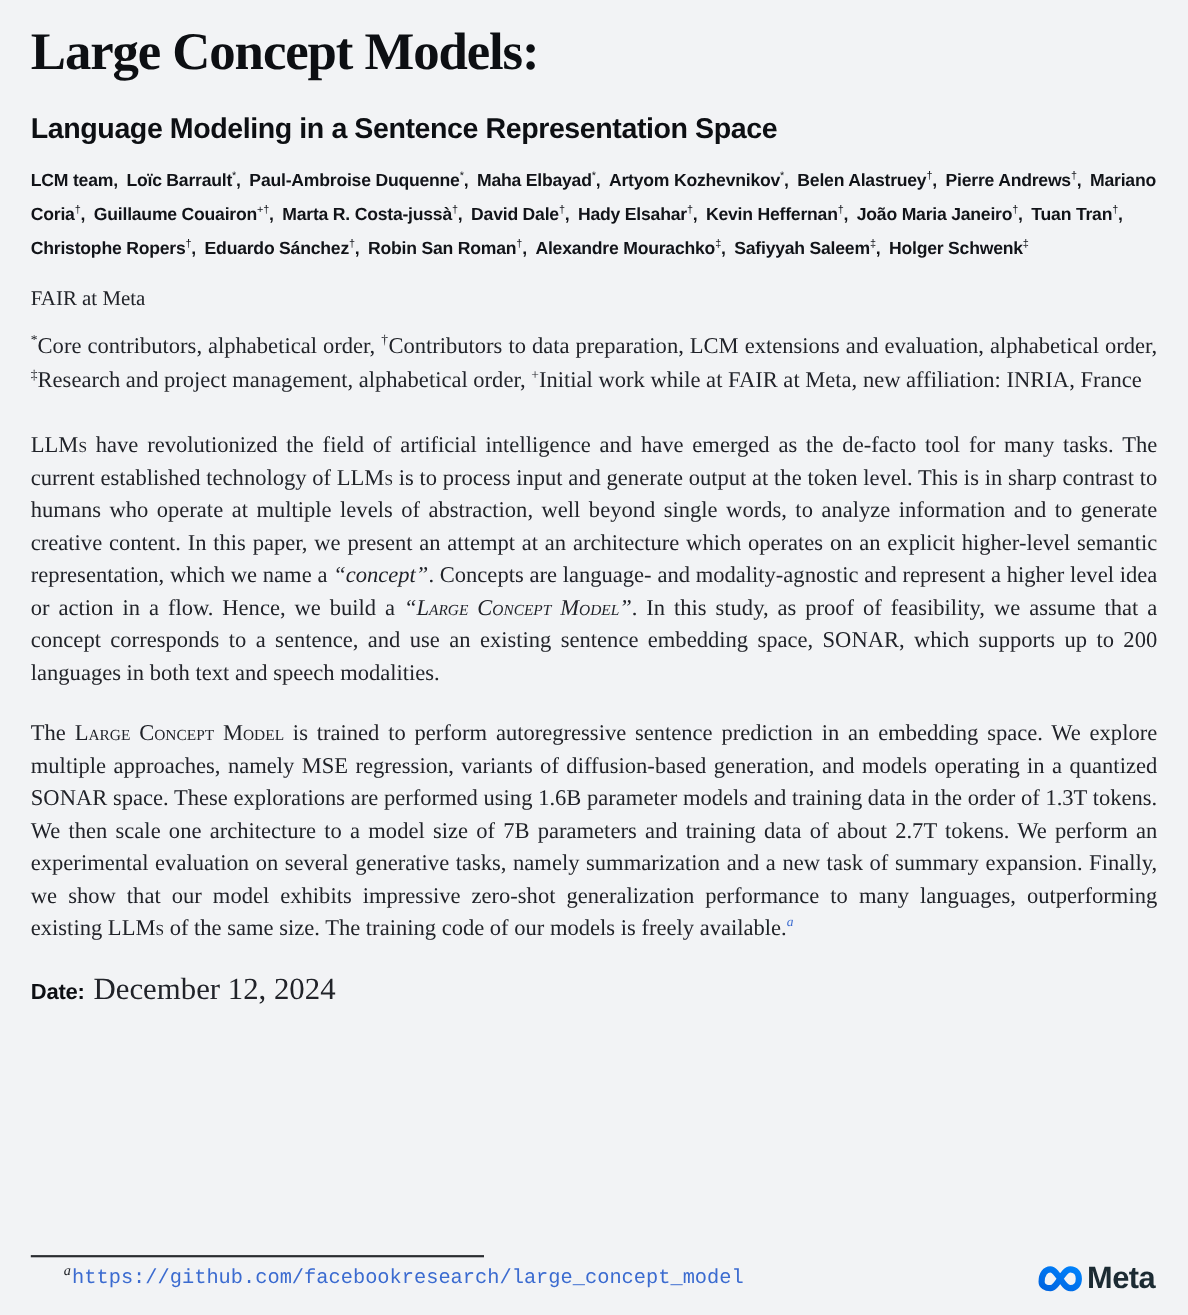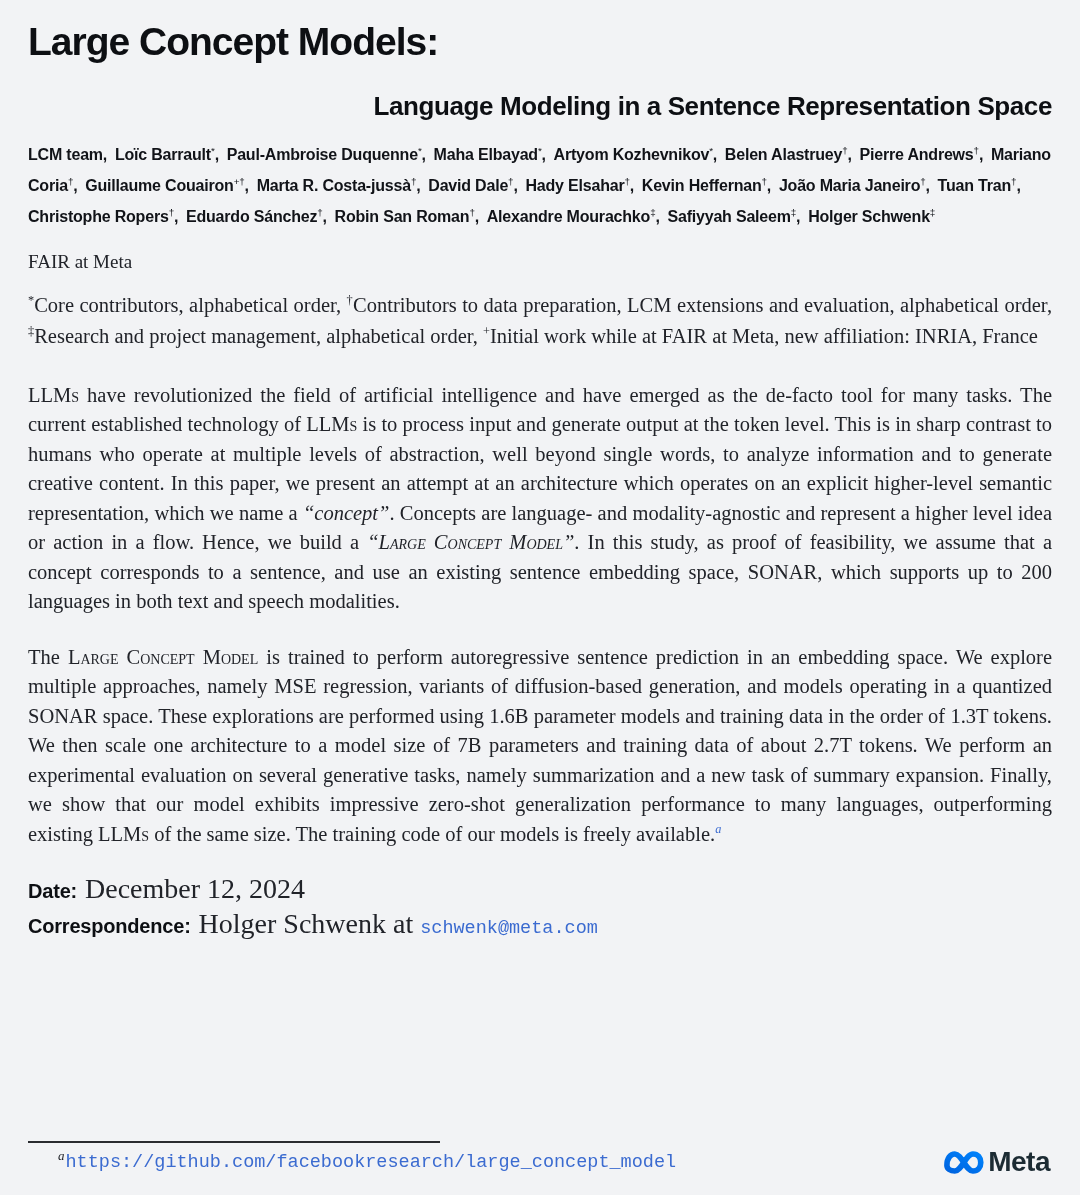--- a/index.html
+++ b/index.html
@@ -8,36 +8,35 @@
     position: relative;
     width: 1080px;
     height: 1195px;
     background: #f2f3f5;
     padding: 16px 28px 0 28px;
     overflow: hidden;
     color: #14161a;
   }
   
   .title {
-    font-family: Liberation Sans, sans-serif;
+    font-family: Liberation Serif, serif;
     font-weight: 700;
-    font-size: 39px;
+    font-size: 48px;
     line-height: 1.15;
     letter-spacing: -1px;
     color: #0d0f13;
     margin-top: 4px;
   }
   .subtitle {
     font-family: "Liberation Sans", sans-serif;
     font-weight: 700;
     font-size: 26px;
     letter-spacing: -0.4px;
     color: #0d0f13;
     margin-top: 26px;
-    text-align: right;
   }
   .authors {
     font-family: "Liberation Sans", sans-serif;
     font-weight: 700;
     font-size: 16px;
     line-height: 31px;
     letter-spacing: -0.2px;
     color: #111318;
     margin-top: 17px;
     max-width: 1024px;
@@ -153,23 +152,20 @@
 
   <div class="serif abstract">
     <p class="p1"><span class="sc">LLMs</span><span> have revolutionized the field of artificial intelligence and have emerged as the de-facto tool for many tasks. The current established technology of </span><span class="sc">LLMs</span><span> is to process input and generate output at the token level. This is in sharp contrast to humans who operate at multiple levels of abstraction, well beyond single words, to analyze information and to generate creative content. In this paper, we present an attempt at an architecture which operates on an explicit higher-level semantic representation, which we name a </span><span class="i">“concept”</span><span>. Concepts are language- and modality-agnostic and represent a higher level idea or action in a flow. Hence, we build a </span><span class="isc">“Large Concept Model”</span><span>. In this study, as proof of feasibility, we assume that a concept corresponds to a sentence, and use an existing sentence embedding space, SONAR, which supports up to 200 languages in both text and speech modalities.</span></p>
     <p class="p2"><span>The </span><span class="sc">Large Concept Model</span><span> is trained to perform autoregressive sentence prediction in an embedding space. We explore multiple approaches, namely MSE regression, variants of diffusion-based generation, and models operating in a quantized SONAR space. These explorations are performed using 1.6B parameter models and training data in the order of 1.3T tokens. We then scale one architecture to a model size of 7B parameters and training data of about 2.7T tokens. We perform an experimental evaluation on several generative tasks, namely summarization and a new task of summary expansion. Finally, we show that our model exhibits impressive zero-shot generalization performance to many languages, outperforming existing </span><span class="sc">LLMs</span><span> of the same size. The training code of our models is freely available.</span><sup class="suplink">a</sup></p>
   </div>
 
   <div class="serif meta-info">
     <div class="row">
       <span class="meta-label">Date:</span><span class="meta-value">December 12, 2024</span>
     </div>
-    <div class="row">
-      <span class="meta-label">Correspondence:</span><span class="meta-value">Holger Schwenk at </span> <a class="email-link">schwenk@meta.com</a>
-    </div>
   </div>
 
   <div class="footrule"></div>
 
   <p class="footnote"><sup>a</sup><a>https://github.com/facebookresearch/large_concept_model</a></p>
 
   <div class="meta-logo">
     <svg width="44" height="27" viewBox="0 0 36 22">
       <defs>
         <linearGradient id="mg" x1="0" y1="1" x2="1" y2="0">

